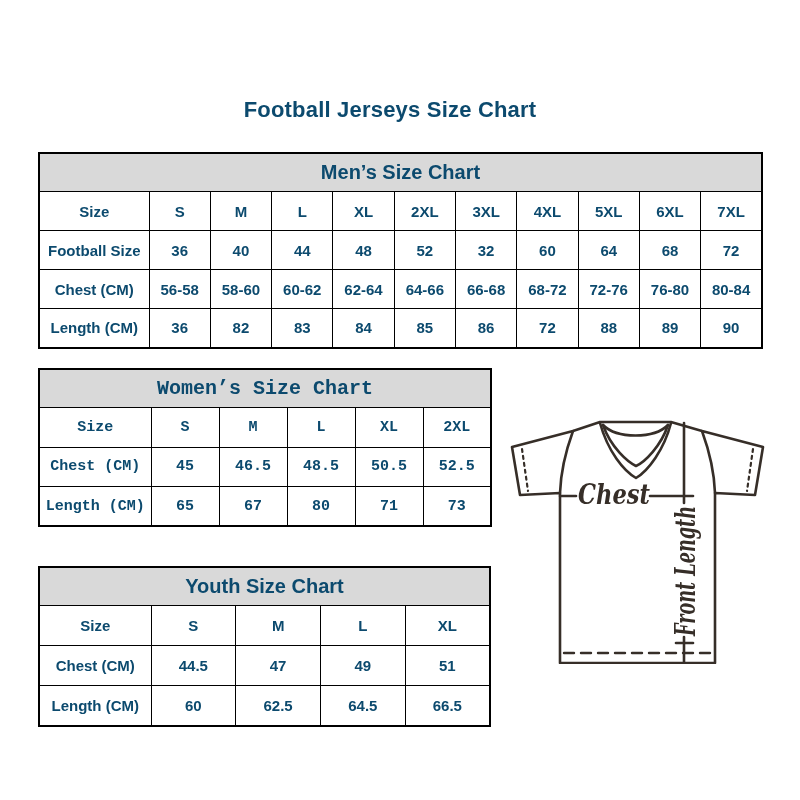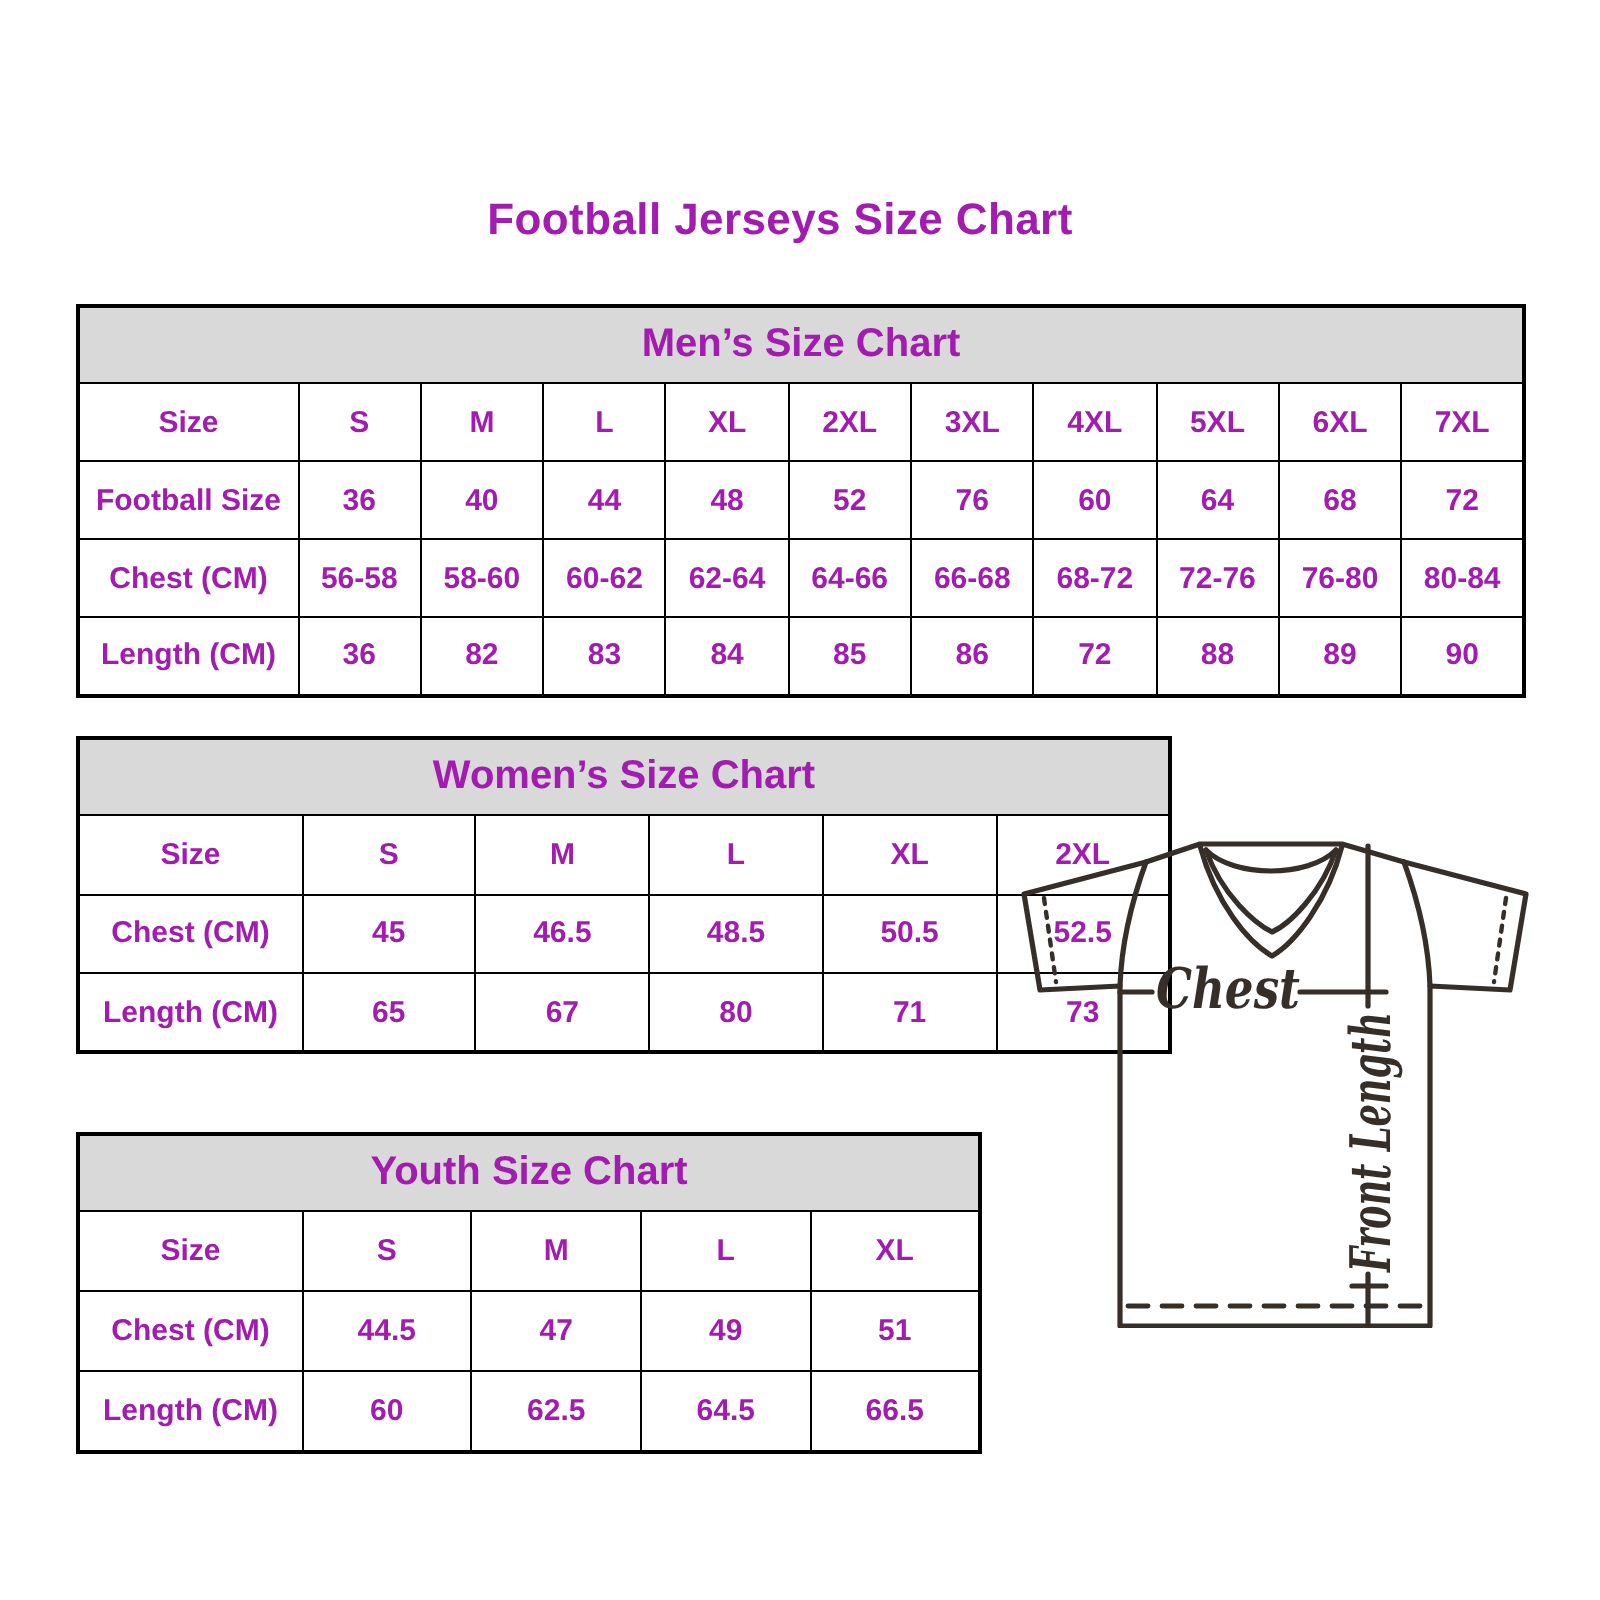--- a/index.html
+++ b/index.html
@@ -1,21 +1,21 @@
 <!DOCTYPE html>
 <html style="--header-bg: #d9d9d9;"><head>
 <meta charset="utf-8">
 <style>
   html,body{margin:0;padding:0;background:#ffffff;}
   #page{
     position:relative;
     width:800px;height:800px;
     background:#ffffff;
     font-family:"Liberation Sans",sans-serif;
-    color:#a21caf;
+    color:#0c4a6e;
     overflow:hidden;
   }
   .page-title{
     position:absolute;
     top:97px;left:0;width:780px;
     text-align:center;
     font-size:22px;
     font-weight:bold;
     letter-spacing:0.2px;
   }
@@ -36,21 +36,21 @@
   .size-table thead td{
     background:var(--header-bg,#d9d9d9);
     font-size:20px;
     height:37px;
   }
   .size-table tbody tr{height:39px;padding-left:20px;}
   .tbl-wrap{position:absolute;}
   #men-wrap{left:38px;top:152px;}
   #men-table{width:725px;}
   #women-wrap{left:38px;top:368px;}
-  #women-table{width:548px;}
+  #women-table{width:454px;font-family:Liberation Mono, monospace;}
   #women-table tbody tr{height:39.5px;}
   #youth-wrap{left:38px;top:546px;}
   #youth-table{width:453px;margin-top:20px;}
   #youth-table tbody tr{height:40px;}
   #jersey-wrap{
     position:absolute;
     left:504px;top:412px;
     width:262px;height:252px;text-decoration:underline;
   }
   .jersey-text{
@@ -101,21 +101,21 @@
             <td>6XL</td>
             <td>7XL</td>
           </tr>
           <tr>
             <td>Football Size</td>
             <td>36</td>
             <td>40</td>
             <td>44</td>
             <td>48</td>
             <td>52</td>
-            <td>76</td>
+            <td>32</td>
             <td>60</td>
             <td>64</td>
             <td>68</td>
             <td>72</td>
           </tr>
           <tr>
             <td>Chest (CM)</td>
             <td>56-58</td>
             <td>58-60</td>
             <td>60-62</td>

